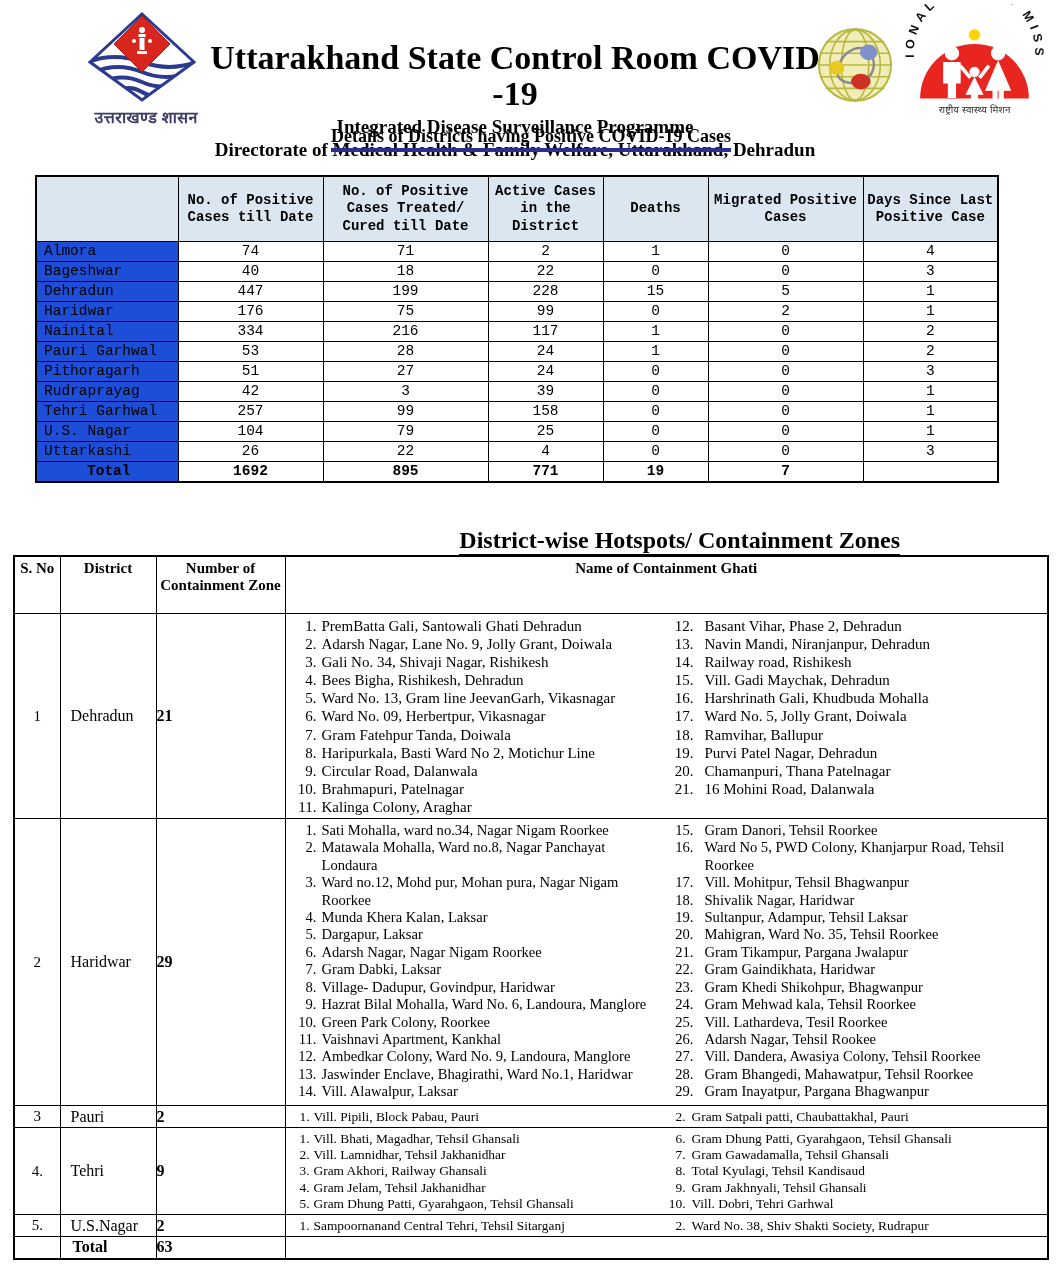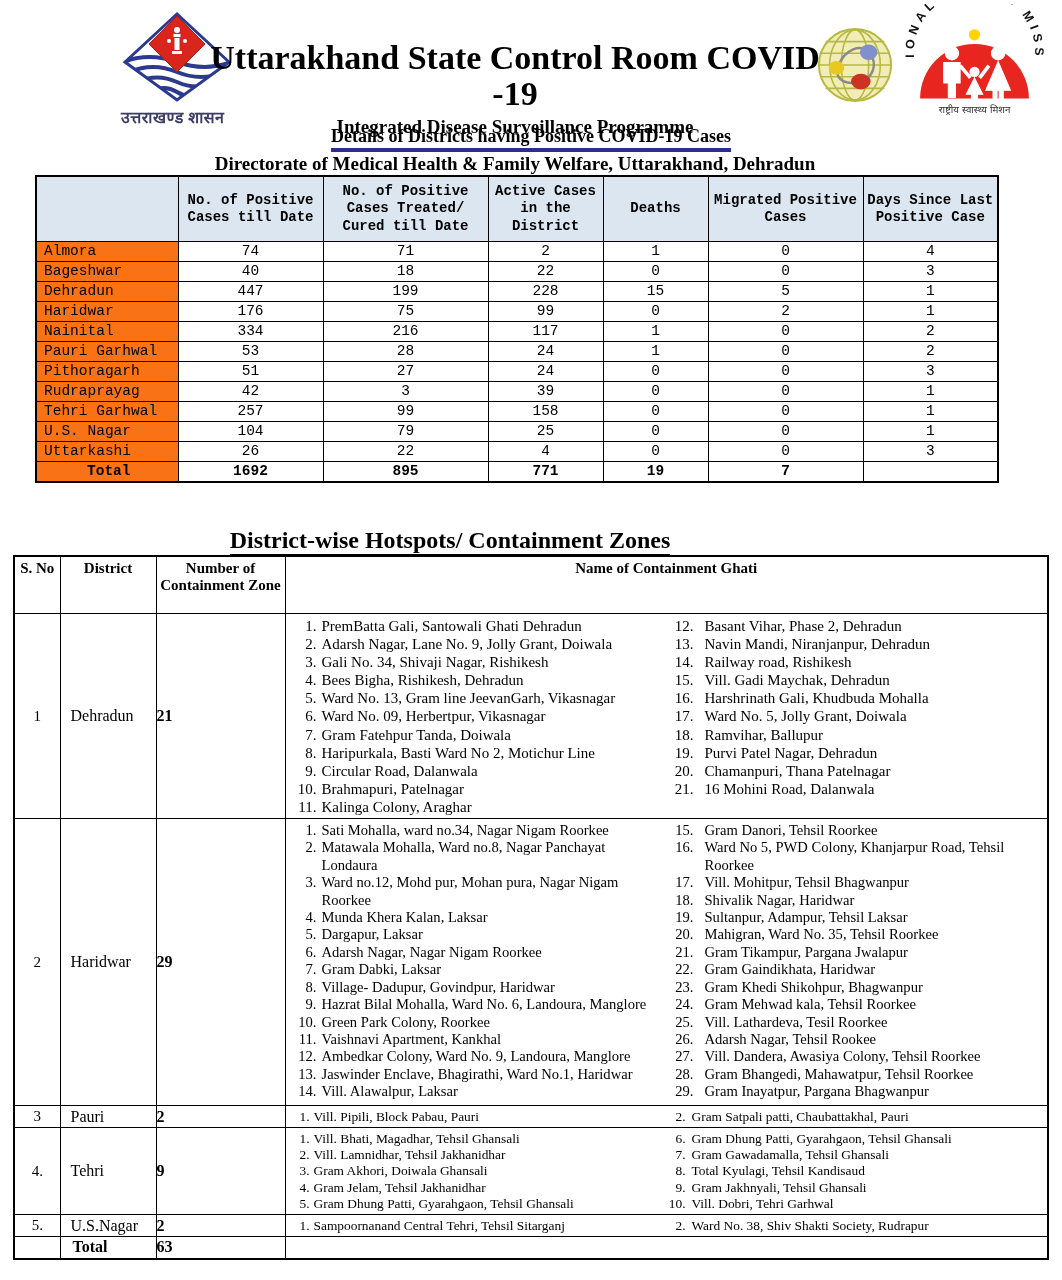--- a/index.html
+++ b/index.html
@@ -1,44 +1,44 @@
 <!DOCTYPE html>
 <html><head>
 <meta charset="utf-8">
 <style>
   html,body{margin:0;padding:0;background:#fff;}
   .page{position:relative;width:1062px;height:1280px;background:#fff;overflow:hidden;
         font-family:"Liberation Serif",serif;color:#000;}
 
   
   .hdr{position:absolute;left:0;top:0;width:1062px;height:125px;}
-  .uk-logo{position:absolute;left:82px;top:10px;width:116px;text-align:left;margin-left:39px;}
+  .uk-logo{position:absolute;left:82px;top:10px;width:116px;text-align:right;}
   .uk-caption{font-size:16px;color:#3c3c66;margin-top:0;font-weight:bold;letter-spacing:.5px;}
   .titles{position:absolute;left:190px;top:40px;width:650px;text-align:center;}
   .doc-title{font-size:34px;font-weight:bold;line-height:1.05;}
   .doc-sub1{font-size:19px;font-weight:bold;margin-top:5px;}
-  .doc-sub2{font-size:19px;font-weight:bold;margin-top:15px;}
+  .doc-sub2{font-size:19px;font-weight:bold;margin-top:1px;}
   .globe-logo{position:absolute;left:816px;top:26px;}
   .nhm-logo{position:absolute;left:902px;top:4px;}
 
   .heading1{position:absolute;left:0;top:126px;width:1062px;text-align:center;}
   .heading1 span{display:inline-block;font-size:18px;font-weight:bold;
                  border-bottom:4px solid #2d2d8f;padding-bottom:1px;}
-  .heading2{position:absolute;left:0;top:527px;width:900px;text-align:center;}
+  .heading2{position:absolute;left:0;top:527px;width:900px;text-align:right;}
   .heading2 span{display:inline-block;font-size:24px;font-weight:bold;
                  border-bottom:3px solid #000;padding-bottom:0;}
 
   
   table.cases{position:absolute;left:35px;top:175px;width:962px;border-collapse:collapse;
               font-family:Liberation Mono, monospace;table-layout:fixed;}
   .cases th,.cases td{border:1px solid #000;}
   .cases th{background:#dce6f1;font-size:14px;font-weight:bold;text-align:center;
             vertical-align:middle;height:60px;padding:2px 3px;line-height:1.25;}
   .cases td{height:19px;font-size:14.5px;text-align:center;padding:0 4px;line-height:1.1;}
-  .cases td.dname{background:#f97316;text-align:left;padding-left:7px;}
+  .cases td.dname{background:#1d4ed8;text-align:left;padding-left:7px;}
   .cases tr.total td{font-weight:bold;}
   .cases tr.total td.dname{text-align:center;}
   table.cases, .cases th{border-color:#000;}
   table.cases{border:2px solid #000;}
 
   
   table.zones{position:absolute;left:13px;top:555px;width:1036px;border-collapse:collapse;
               font-family:"Liberation Serif",serif;table-layout:fixed;border:2px solid #000;}
   .zones th,.zones td{border:1px solid #000;}
   .zones th{font-size:15px;font-weight:bold;vertical-align:top;text-align:center;
@@ -558,21 +558,21 @@
                 <div class="ai">
                   <span class="n">1.</span>
                   <span class="t">Vill. Bhati, Magadhar, Tehsil Ghansali</span>
                 </div>
                 <div class="ai">
                   <span class="n">2.</span>
                   <span class="t">Vill. Lamnidhar, Tehsil Jakhanidhar</span>
                 </div>
                 <div class="ai">
                   <span class="n">3.</span>
-                  <span class="t">Gram Akhori, Doiwala Ghansali</span>
+                  <span class="t">Gram Akhori, Railway Ghansali</span>
                 </div>
                 <div class="ai">
                   <span class="n">4.</span>
                   <span class="t">Gram Jelam, Tehsil Jakhanidhar</span>
                 </div>
                 <div class="ai">
                   <span class="n">5.</span>
                   <span class="t">Gram Dhung Patti, Gyarahgaon, Tehsil Ghansali</span>
                 </div>
               </div>

